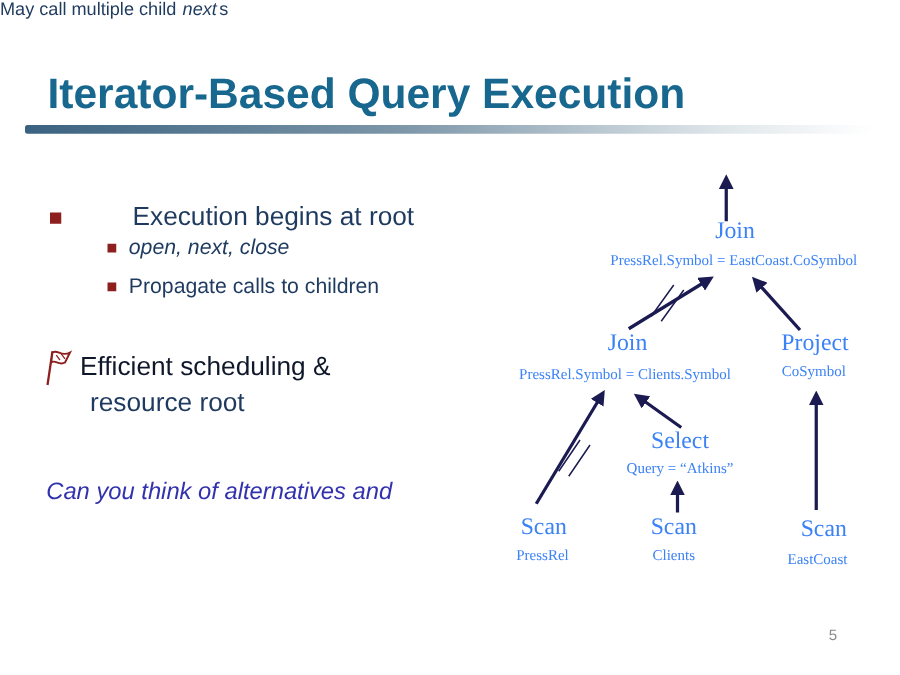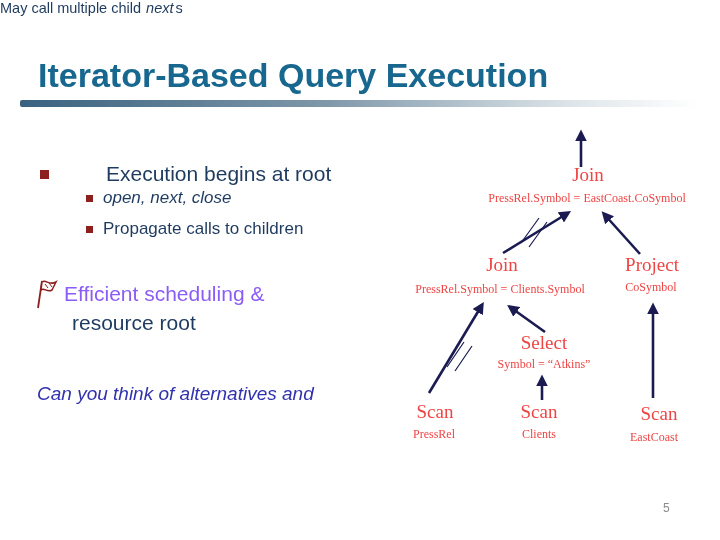--- a/index.html
+++ b/index.html
@@ -23,26 +23,26 @@
   .sq-l1{width:9px;height:9px;margin:8px 13px 0 0;}
   .sq-l2{width:7px;height:7px;margin:7px 10px 0 0;}
   .b-l1{left:40px;top:162px;font-size:21px;gap:44px;}
   .b-l2a{left:86px;top:188px;font-size:17px;}
   .b-l2a .btxt{font-style:italic;}
   .b-l2b{left:86px;top:219px;font-size:17px;}
   .b-l3{left:117px;top:249px;font-size:14.5px;color:#1E3A5F;white-space:nowrap;}
   .b-l3 .it{font-style:italic;margin-left:1px;}
   .b-l3 .post{margin-left:2px;}
   .flag-icon{position:absolute;left:31px;top:278px;width:28px;height:32px;}
-  .flag-l1{position:absolute;left:64px;top:282px;font-size:21px;color:#8b5cf6;white-space:nowrap;}
+  .flag-l1{position:absolute;left:64px;top:282px;font-size:21px;color:#0f172a;white-space:nowrap;}
   .flag-l2{position:absolute;left:72px;top:311px;font-size:21px;color:#1E3A5F;white-space:nowrap;}
   .q{position:absolute;font-size:19px;font-style:italic;color:#3232AE;white-space:nowrap;}
   .q1{left:37px;top:383px;}
   .q2{left:66px;top:407px;}
-  .tree{position:absolute;left:390px;top:100px;width:330px;height:410px;font-family:"Liberation Serif",serif;color:#ef4444;text-decoration:underline;}
+  .tree{position:absolute;left:390px;top:110px;width:330px;height:410px;font-family:"Liberation Serif",serif;color:#3b82f6;text-decoration:underline;}
   .tree svg{position:absolute;left:0;top:0;}
   .tnode{position:absolute;transform:translateX(-50%);white-space:nowrap;text-align:center;}
   .tlabel{font-size:19px;}
   .tcond{font-size:12px;}
   .pagenum{position:absolute;left:663px;top:501px;font-size:12px;color:#8a8a8a;}
 </style>
 </head>
 <body>
 
 <div class="slide">
@@ -98,21 +98,21 @@
     <div class="tnode tlabel" style="left:198px;top:64px;">Join</div>
     <div class="tnode tcond" style="left:197px;top:91px;">PressRel.Symbol = EastCoast.CoSymbol</div>
 
     <div class="tnode tlabel" style="left:112px;top:154px;">Join</div>
     <div class="tnode tcond" style="left:110px;top:182px;">PressRel.Symbol = Clients.Symbol</div>
 
     <div class="tnode tlabel" style="left:262px;top:154px;">Project</div>
     <div class="tnode tcond" style="left:261px;top:180px;">CoSymbol</div>
 
     <div class="tnode tlabel" style="left:154px;top:232px;">Select</div>
-    <div class="tnode tcond" style="left:154px;top:257px;">Symbol = “Atkins”</div>
+    <div class="tnode tcond" style="left:154px;top:257px;">Query = “Atkins”</div>
 
     <div class="tnode tlabel" style="left:45px;top:301px;">Scan</div>
     <div class="tnode tcond" style="left:44px;top:327px;">PressRel</div>
 
     <div class="tnode tlabel" style="left:149px;top:301px;">Scan</div>
     <div class="tnode tcond" style="left:149px;top:327px;text-align:center;">Clients</div>
 
     <div class="tnode tlabel" style="left:269px;top:303px;">Scan</div>
     <div class="tnode tcond" style="left:264px;top:330px;">EastCoast</div>
   </div>

